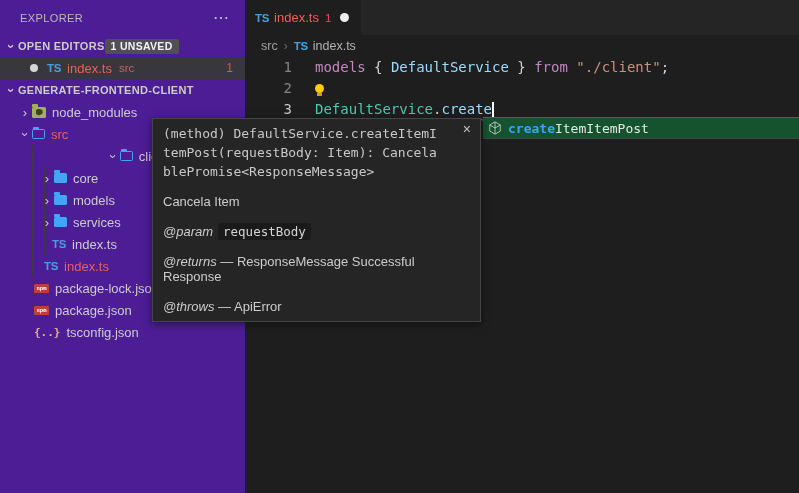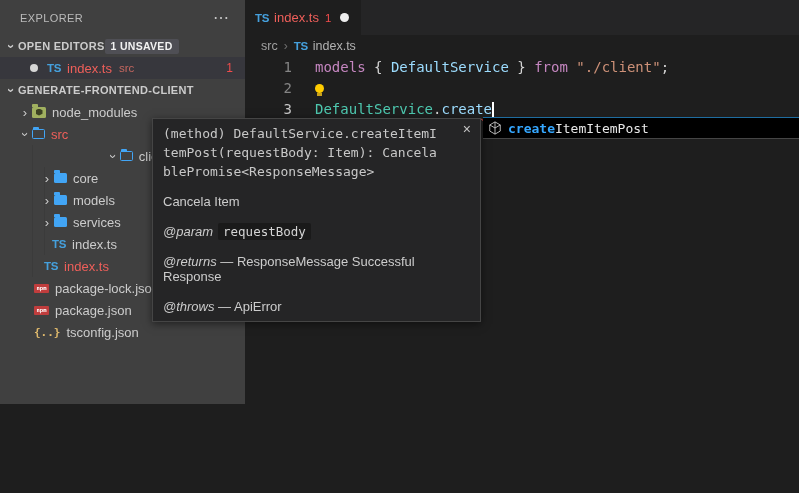--- a/index.html
+++ b/index.html
@@ -1,20 +1,20 @@
 <!DOCTYPE html>
 <html><head>
 <meta charset="utf-8">
 <style>
   * { margin:0; padding:0; box-sizing:border-box; }
   body { background:#1e1e1e; font-family:"Liberation Sans", sans-serif; }
   .app { position:relative; width:799px; height:493px; overflow:hidden; background:#1e1e1e; }
 
   
-  .sidebar { position:absolute; left:0; top:0; width:245px; height:404px; background:#404040; color:#cccccc; z-index:2; }
+  .sidebar { position:absolute; left:0; top:0; width:245px; height:493px; background:#4c1d95; color:#cccccc; z-index:2; }
   .sb-title { height:35px; display:flex; align-items:center; padding:0 15px 0 20px; font-size:11px; letter-spacing:.4px; color:#bbbbbb; }
   .sb-title .grow { flex:1; }
   .more { color:#c5c5c5; font-size:16px; cursor:pointer; letter-spacing:1px; }
   .sec-head { height:22px; display:flex; align-items:center; padding-left:4px; font-size:11px; font-weight:bold; color:#cccccc; letter-spacing:.3px; }
   .chev { display:inline-block; width:14px; font-size:13px; color:#cccccc; text-align:center; line-height:1; }
   .chev.down { transform:rotate(90deg); }
   .badge { margin-left:0; background:#4f4f55; color:#f2f2f2; font-size:10.5px; font-weight:bold; padding:1px 6px 2px; border-radius:2px; letter-spacing:.3px; }
   .row { height:22px; display:flex; align-items:center; font-size:13px; color:#cccccc; }
   .row.selected { background:#37373d; }
   .oe-row { padding-left:30px; padding-right:12px; }
@@ -76,21 +76,21 @@
   
   .tooltip { position:absolute; left:152px; top:118px; width:329px; height:204px; background:#252526; border:1px solid #454545; z-index:10; padding:5px 10px 6px; color:#cccccc; box-shadow:0 2px 8px rgba(0,0,0,.5); }
   .sigline { font-family:"DejaVu Sans Mono", monospace; font-size:13px; line-height:19px; color:#c8c8c8; white-space:pre; }
   .tt-close { position:absolute; top:3px; right:9px; color:#c5c5c5; font-size:14px; cursor:pointer; line-height:1; }
   .tt-desc { margin-top:13px; font-size:13px; color:#cccccc; }
   .tagline { margin-top:15px; font-size:13px; color:#cccccc; width:300px; }
   .tag { font-style:italic; color:#cccccc; }
   .chip { font-family:"DejaVu Sans Mono", monospace; font-size:12.5px; background:#1a1a1a; color:#d4d4d4; padding:1px 5px; border-radius:2px; margin-left:5px;margin-top:36px; }
 
   
-  .suggest { position:absolute; left:483px; top:117px; right:0; height:22px; background:#000000; border-top:1px solid #1f6da0; border-bottom:1px solid #454545; display:flex; align-items:center; padding-left:5px; z-index:8; cursor:pointer; }
+  .suggest { position:absolute; left:483px; top:117px; right:0; height:22px; background:#14532d; border-top:1px solid #1f6da0; border-bottom:1px solid #454545; display:flex; align-items:center; padding-left:5px; z-index:8; cursor:pointer; }
   .cube { flex:none; margin-right:6px; display:flex; }
   .sg-text { font-family:"DejaVu Sans Mono", monospace; font-size:13px; white-space:pre; }
   .sg-match { color:#35a7ff; font-weight:bold; }
   .sg-rest { color:#e8e8e8; }
 </style>
 </head>
 <body>
 
 <div class="app">
 

